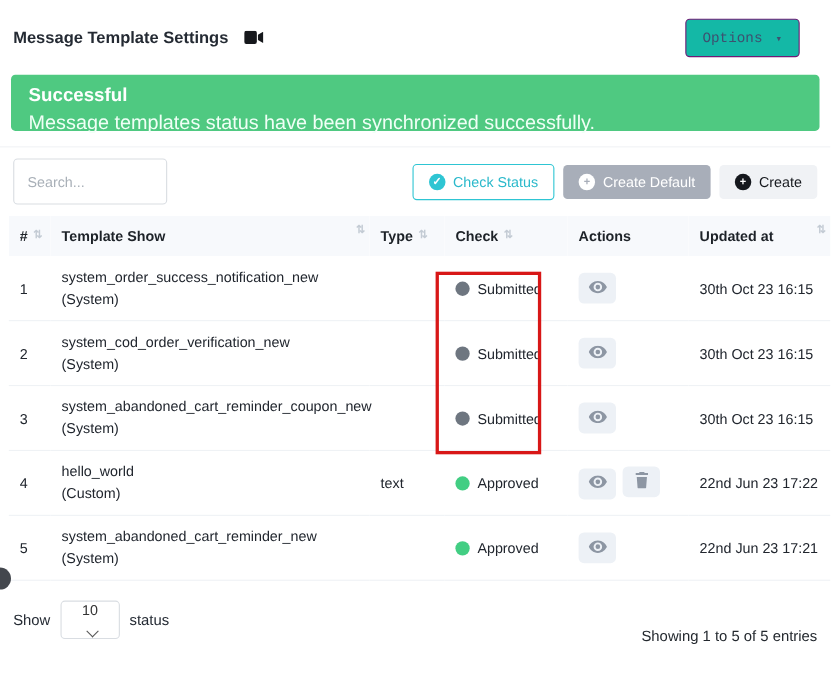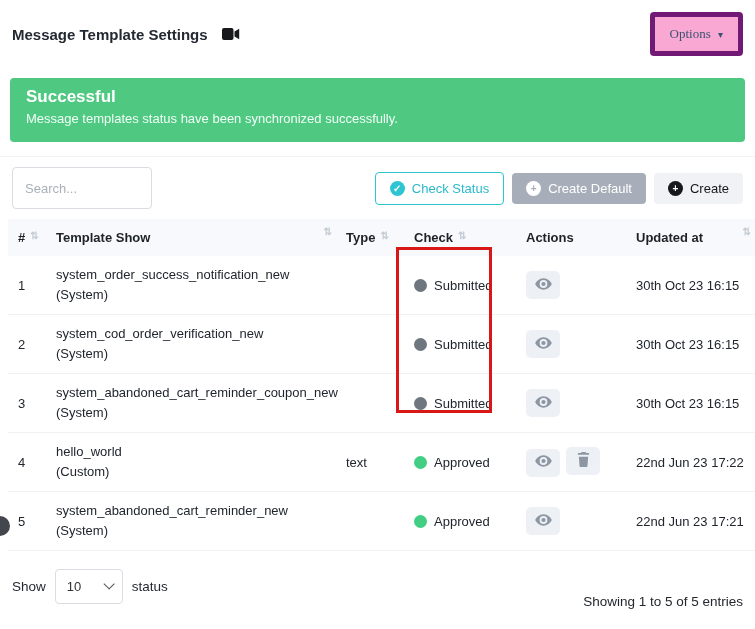--- a/index.html
+++ b/index.html
@@ -1,33 +1,33 @@
 <!DOCTYPE html>
 <html><head>
 <meta charset="utf-8">
 <style>
   * { margin:0; padding:0; box-sizing:border-box; }
   html,body { width:755px; height:629px; background:#fff; overflow:hidden;
               font-family:"Liberation Sans", sans-serif; color:#242a33; }
   .page { position:relative; width:755px; height:629px; }
 
   
-  .page-header { display:flex; align-items:center; height:60px; padding:8px 12px 0 12px; }
+  .page-header { display:flex; align-items:center; height:60px; padding:8px 28px 0 12px; }
   .page-title { font-size:15px; font-weight:700; color:#242a33; }
   .video-icon { margin-left:14px; display:inline-flex; align-items:center; }
-  .options-btn { margin-left:auto; background:#f9a8d4; border:5px solid #701a75; border-radius:4px;
+  .options-btn { margin-left:auto; background:#14b8a6; border:1px solid #701a75; border-radius:4px;
                  padding:9px 15px; font-size:13px; color:#3d5170; cursor:pointer;
-                 font-family:Liberation Serif, serif; }
+                 font-family:Liberation Mono, monospace; }
   .options-btn .caret { font-size:10px; margin-left:4px; }
 
   
-  .alert { margin:18px 10px 12px 10px; height:64px; background:#4fc981; border-radius:4px;
+  .alert { margin:8px 10px 12px 10px; height:51px; background:#4fc981; border-radius:4px;
            padding:9px 16px; color:#fff; }
   .alert-title { font-size:17px; font-weight:700; margin-bottom:4px; }
-  .alert-msg { font-size:13px; color:#f0fff6; }
+  .alert-msg { font-size:18px; color:#f0fff6; }
 
   
   .toolbar { border-top:1px solid #f1f3f5; margin-top:14px; padding:10px 12px 10px 12px;
              display:flex; align-items:center; }
   .search { width:140px; height:42px; border:1px solid #d9dde2; border-radius:4px;
             padding:0 12px; font-size:13px; color:#8b5cf6; outline:none;
             font-family:"Liberation Sans", sans-serif; }
   .search::placeholder { color:#a9b0b8; }
   .toolbar-buttons { margin-left:auto; display:flex; gap:8px; align-items:center; }
   .tb-btn { display:inline-flex; align-items:center; gap:7px; border-radius:4px;
@@ -54,24 +54,24 @@
              padding:9px 8px 9px 10px; vertical-align:middle; height:58px; }
   .c-name span { display:block; line-height:20px; }
   .c-status .dot { display:inline-block; width:13px; height:13px; border-radius:50%;
                    vertical-align:-2px; margin-right:7px; }
   .act-btn { width:34px; height:28px; background:#edf1f6; border:none; border-radius:5px;
              display:inline-flex; align-items:center; justify-content:center;
              cursor:pointer; margin-right:6px; }
 
   
   .footer-row { display:flex; align-items:center; padding:12px 12px 0 12px; font-size:13.5px; }
-  .select-box { width:68px; height:35px; border:1px solid #d9dde2; border-radius:4px;
+  .select-box { width:54px; height:35px; border:1px solid #d9dde2; border-radius:4px;
                 display:inline-flex; align-items:center; justify-content:space-between;
                 padding:0 11px; margin:0 9px; font-size:13px; color:#333; cursor:pointer;
-                background:#fff; }
+                background:#fff;flex-direction:column; }
   .chev { width:8px; height:8px; border-right:1.8px solid #555; border-bottom:1.8px solid #555;
           transform:rotate(45deg) translateY(-3px); }
   .summary { margin-left:auto; color:#23282e;margin-top:31px; }
   .pagination { display:flex; justify-content:flex-end; gap:4px; padding:15px 12px 0 0; }
   .pg-btn { height:29px; border:1px solid #dee2e6; background:#fff; border-radius:4px;
             font-size:13px; padding:0 15px; cursor:pointer; color:#212529;
             font-family:"Liberation Sans", sans-serif; }
   .pg-prev { color:#72787e; }
   .pg-active { background:#1789e8; border-color:#1789e8; color:#fff; width:37px; padding:0; }
 

